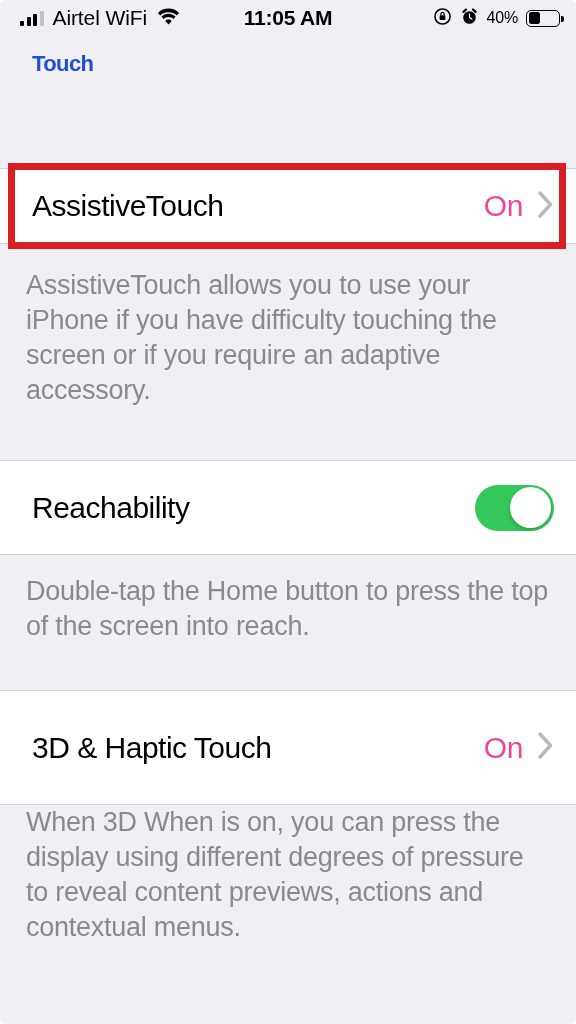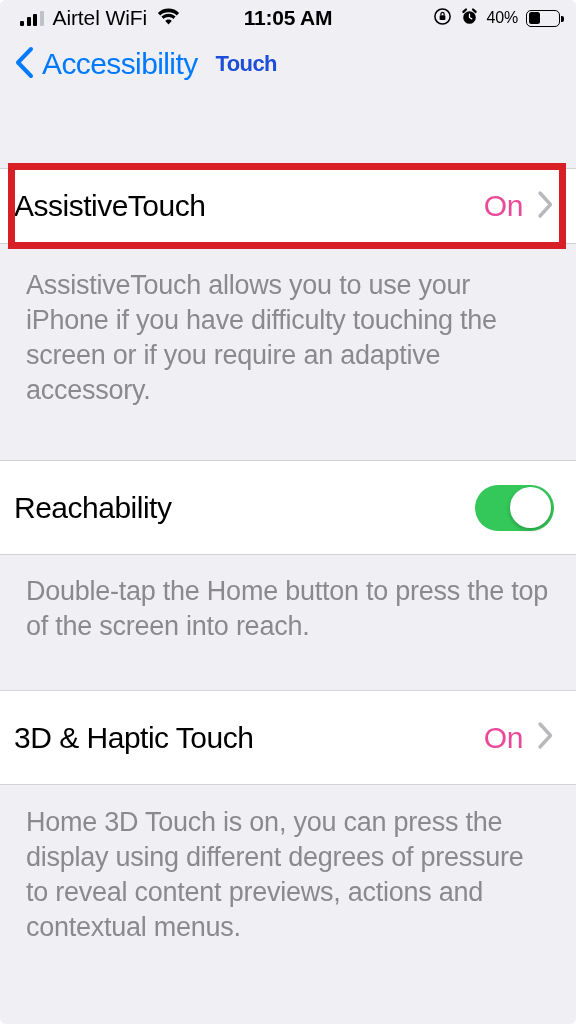--- a/index.html
+++ b/index.html
@@ -155,41 +155,41 @@
     left: 0;
     width: 576px;
     background: #ffffff;
     border-top: 1px solid #d2d2d7;
     border-bottom: 1px solid #d2d2d7;
   }
   .cell {
     display: flex;
     align-items: center;
     height: 100%;
-    padding: 0 22px 0 14px;
+    padding: 0 22px 0 32px;
     cursor: pointer;
   }
   .cell-title {
     font-size: 30px;
     color: #000;
     letter-spacing: -0.5px;
     flex: 1;
   }
   .cell-value {
     font-size: 30px;
     color: #ec4899;
     letter-spacing: -0.4px;
     margin-right: 14px;
   }
   .chevron-right { display: block; flex: 0 0 auto; }
 
   
   #group-assistivetouch { top: 168px; height: 76px; }
   #group-reachability   { top: 460px; height: 95px; }
-  #group-haptic         { top: 690px; height: 95px; }
+  #group-haptic         { top: 690px; height: 115px; }
 
   
   .footer-text {
     position: absolute;
     left: 0;
     width: 576px;
     padding: 0 26px;
     font-size: 27px;
     line-height: 1.30;
     color: #8a8a8e;
@@ -274,28 +274,20 @@
         </svg>
       </span>
       <span class="battery-pct">40%</span>
       <span class="battery-shell">
         <span class="battery-fill"></span>
       </span>
     </div>
   </div>
 
   <div class="nav-bar">
-    <div class="back-button">
-      <span class="chevron-back">
-        <svg width="20" height="33" viewBox="0 0 20 33">
-          <path d="M17 3 4 16.5 17 30" fill="none" stroke="#007aff" stroke-width="4" stroke-linecap="round" stroke-linejoin="round"></path>
-        </svg>
-      </span>
-      <span class="back-label">Accessibility</span>
-    </div>
     <div class="nav-title">Touch</div>
   </div>
 
   <div class="cell-group" id="group-assistivetouch">
     <div class="cell">
       <span class="cell-title">AssistiveTouch</span>
       <span class="cell-value">On</span>
       <span class="chevron-right">
         <svg width="17" height="29" viewBox="0 0 17 29">
           <path d="M3 3 13.5 14.5 3 26" fill="none" stroke="#b8b8bd" stroke-width="3.4" stroke-linecap="round" stroke-linejoin="round"></path>
@@ -322,17 +314,17 @@
       <span class="cell-title">3D &amp; Haptic Touch</span>
       <span class="cell-value">On</span>
       <span class="chevron-right">
         <svg width="17" height="29" viewBox="0 0 17 29">
           <path d="M3 3 13.5 14.5 3 26" fill="none" stroke="#b8b8bd" stroke-width="3.4" stroke-linecap="round" stroke-linejoin="round"></path>
         </svg>
       </span>
     </div>
   </div>
 
-  <div class="footer-text" id="footer-haptic">Home 3D Touch is on, you can press the display using different degrees of pressure to reveal content previews, actions and contextual menus.</div>
+  <div class="footer-text" id="footer-haptic">When 3D When is on, you can press the display using different degrees of pressure to reveal content previews, actions and contextual menus.</div>
 
   <div class="annotation-box"></div>
 
 </div>
 
 </body></html>

